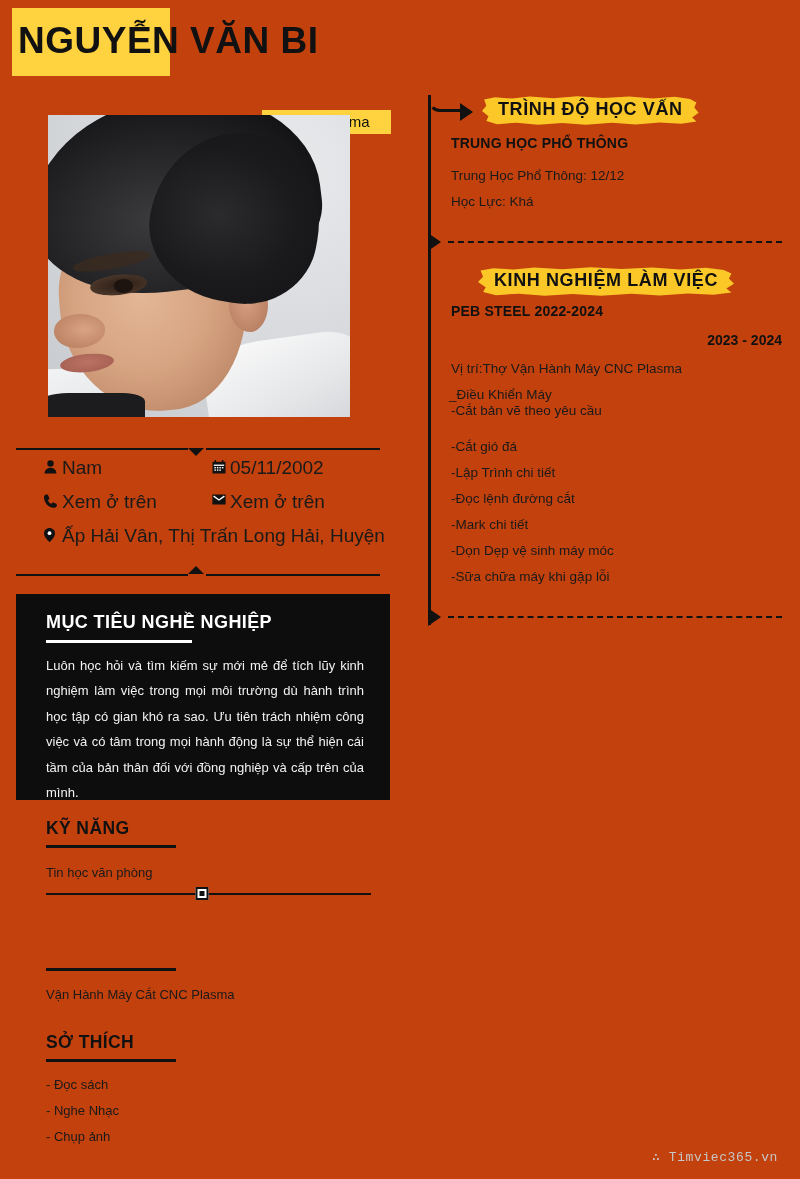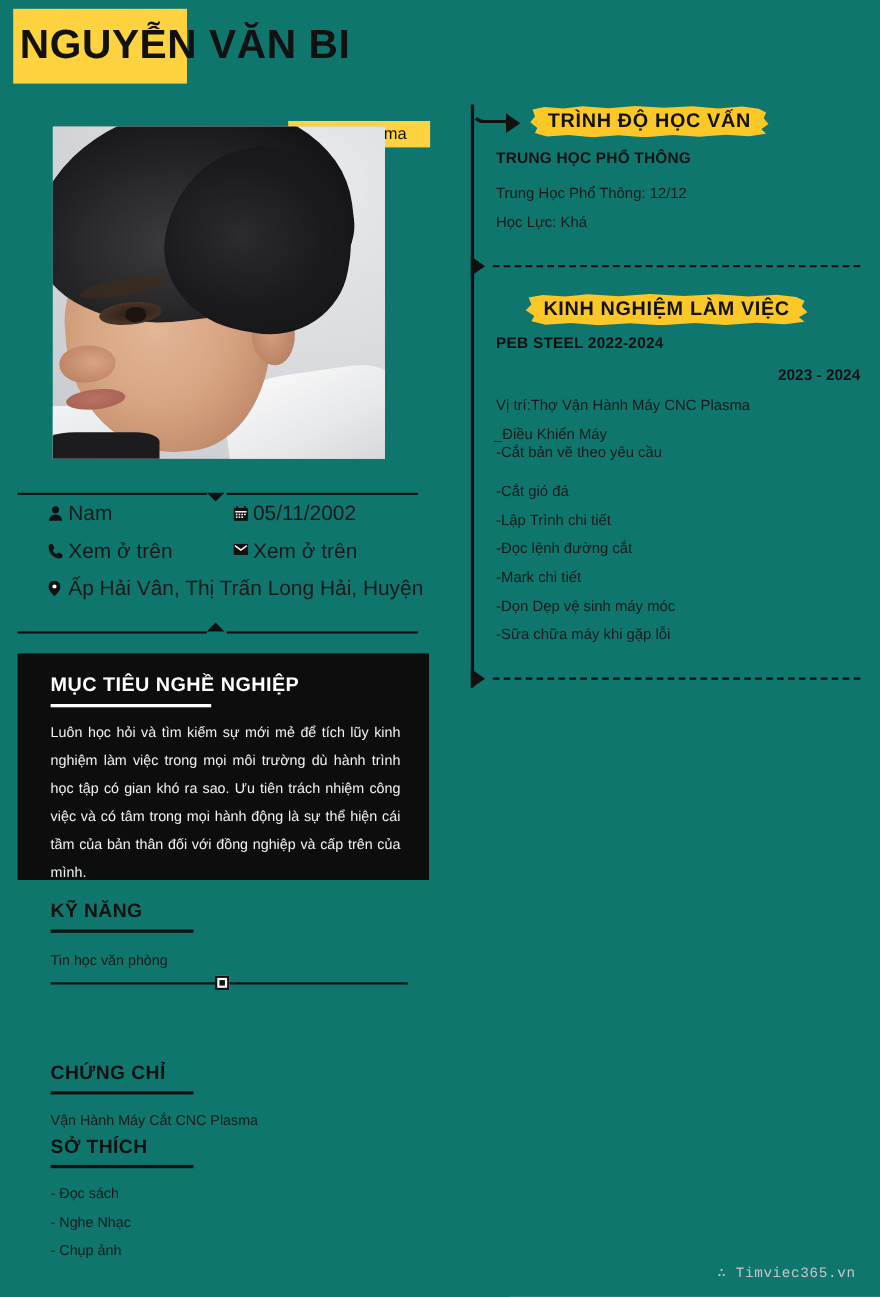--- a/index.html
+++ b/index.html
@@ -3,21 +3,21 @@
 <meta charset="utf-8">
 <style>
   * { box-sizing: border-box; margin: 0; padding: 0; }
   html, body {
     width: 800px; height: 1179px;
     background: #ffffff;
     font-family: "Liberation Sans", sans-serif;
     color: #111111;
     overflow: hidden;
   }
-  .page { position: relative; width: 800px; height: 1179px; background:#0f766e; }
+  .page { position: relative; width: 800px; height: 1179px; background:#c2410c; }
 
   
   .name-hl {
     position: absolute; left: 12px; top: 8px;
     width: 158px; height: 68px; background: #FFD23F;
   }
   .name {
     position: absolute; left: 18px; top: 18px;
     font-size: 37px; font-weight: bold; letter-spacing: .5px;
     line-height: 46px; color: #111; white-space: nowrap;
@@ -360,21 +360,20 @@
         <div class="track"></div>
         <div class="knob" style="left:48%;">
             <i></i>
           </div>
       </div>
     </div>
 
   </div>
 
   <div class="lsec" style="top:963px; width:340px;">
-    <div class="lsec-title">CHỨNG CHỈ</div>
     <div class="lsec-underline" style="width:130px;"></div>
     <div class="cert-item" style="margin-top:14px;">Vận Hành Máy Cắt CNC Plasma</div>
   </div>
 
   <div class="lsec" style="top:1030px; width:340px;">
     <div class="lsec-title">SỞ THÍCH</div>
     <div class="lsec-underline" style="width:130px;"></div>
     <div style="margin-top:10px;">
       <div class="list-item">- Đọc sách</div>
       <div class="list-item">- Nghe Nhạc</div>

